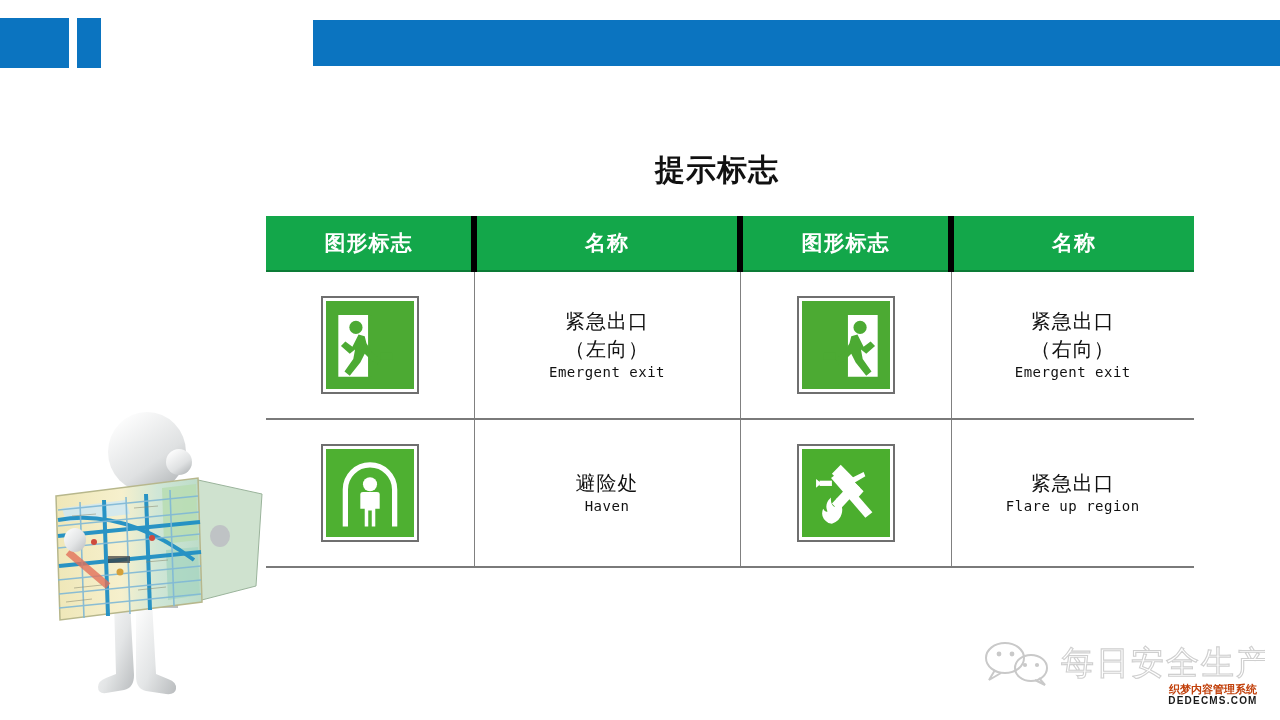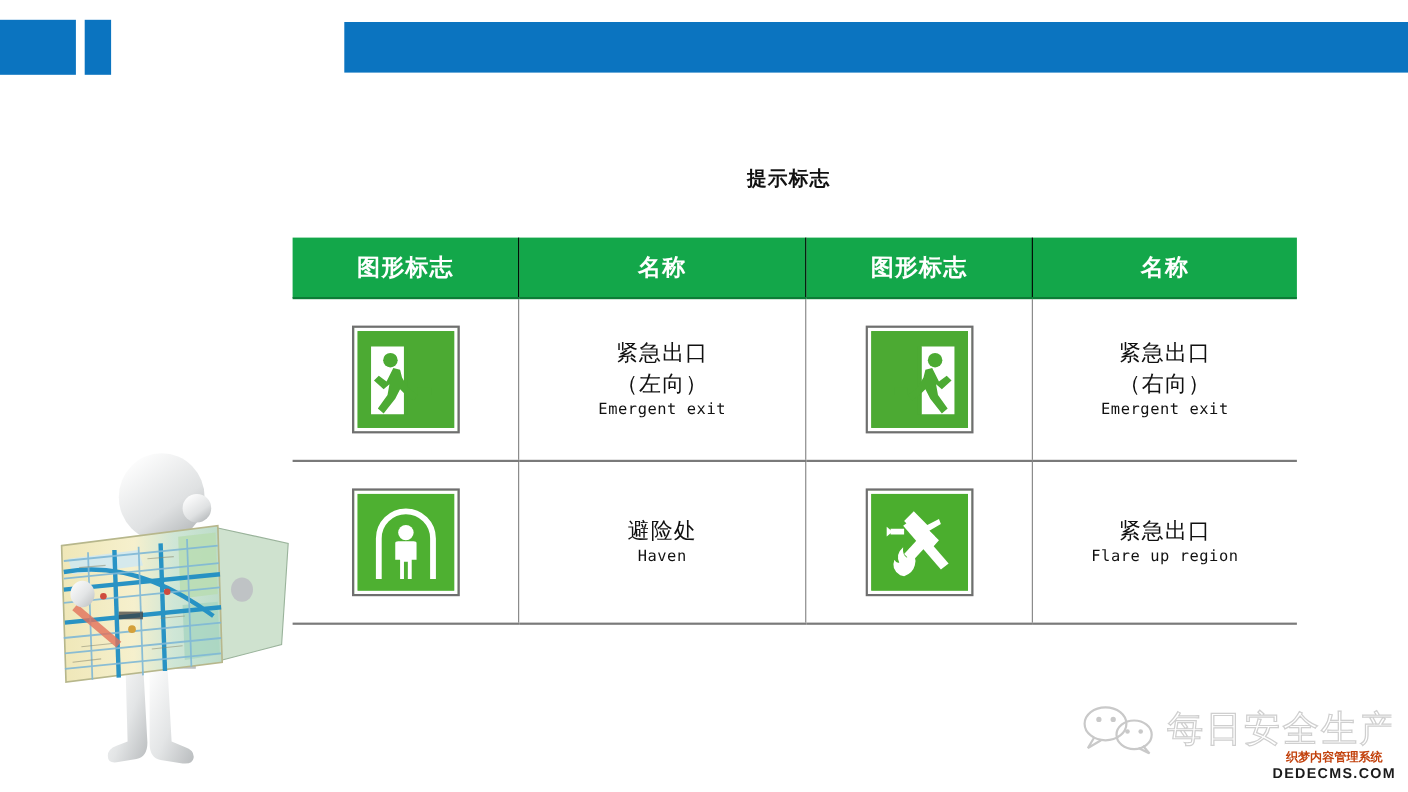--- a/index.html
+++ b/index.html
@@ -59,21 +59,21 @@
     white-space: nowrap;
   }
 
   
   .section-title {
     position: absolute;
     left: 266px;
     top: 150px;
     width: 902px;
     text-align: center;
-    font-size: 18px;
+    font-size: 30px;
     font-weight: bold;
     color: #111111;
     letter-spacing: 1px;
   }
 
   
   .sign-table {
     position: absolute;
     left: 266px;
     top: 216px;
@@ -81,21 +81,21 @@
     border-collapse: collapse;
     table-layout: fixed;
   }
   .sign-table th {
     background: #13a74a;
     color: #ffffff;
     font-size: 21px;
     font-weight: bold;
     height: 52px;
     letter-spacing: 1px;
-    border-right: 1px solid #000000;
+    border-right: 6px solid #000000;
     border-bottom: 2px solid #0c7c36;
     text-align: center;
     vertical-align: middle;
   }
   .sign-table th:last-child { border-right: none; }
 
   .sign-table td {
     border-right: 1px solid #808080;
     border-bottom: 2px solid #7a7a7a;
     height: 146px;
@@ -170,21 +170,21 @@
     line-height: 1.05;
   }
   .wm-dede-cn {
     font-size: 11px;
     font-weight: bold;
     color: #c2410c;
     letter-spacing: 0px;
     display: block;
   }
   .wm-dede-en {
-    font-size: 13px;
+    font-size: 10px;
     font-weight: bold;
     color: #1a1a1a;
     letter-spacing: 1.2px;
     display: block;
   }
 </style>
 </head>
 <body>
 
 <div class="header">

